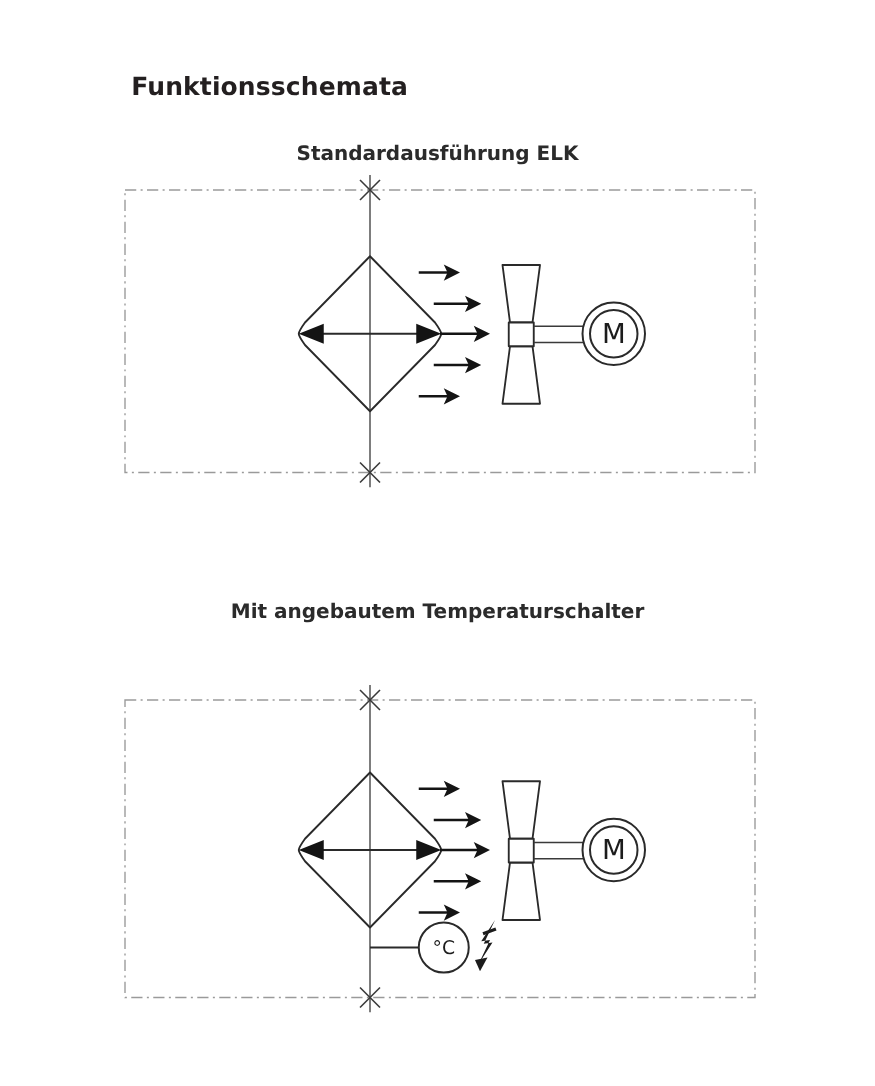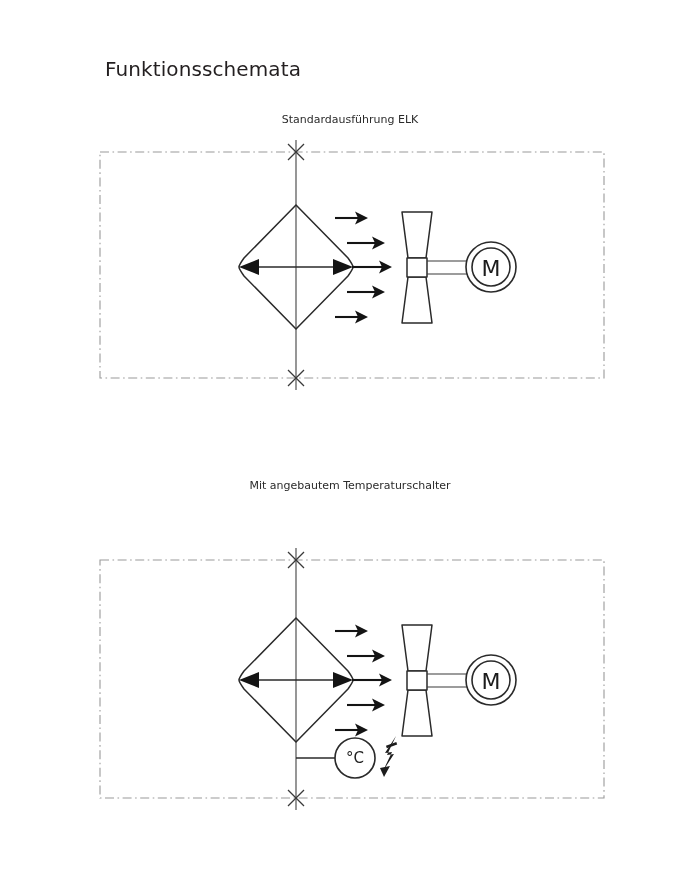--- a/index.html
+++ b/index.html
@@ -19,29 +19,29 @@
     position: absolute;
     left: 0; top: 0;
     width: 700px;
     height: 869px;
   }
   .page-title {
     position: absolute;
     left: 105px;
     top: 57px;
     font-size: 20px;
-    font-weight: 400;
+    font-weight: 700;
     letter-spacing: 0.1px;
     color: #231f20;
     white-space: nowrap;
   }
   .schematic-title {
     position: absolute;
-    font-size: 11px;
-    font-weight: 400;
+    font-size: 16px;
+    font-weight: 700;
     color: #2b2b2b;
     white-space: nowrap;
     text-align: center;
   }
   #title-1 { left: 0; top: 113px; width: 700px; }
   #title-2 { left: 0; top: 479px; width: 700px; }
   .schematic {
     position: absolute;
     left: 0;
     width: 700px;

